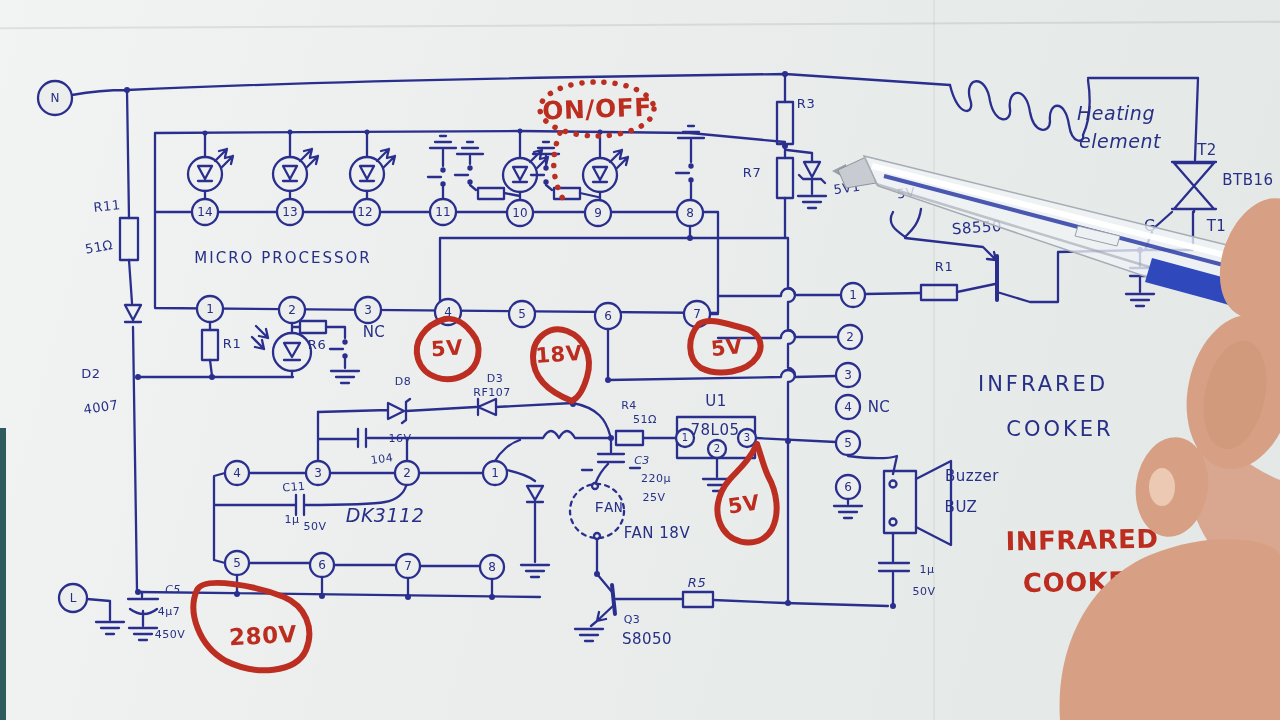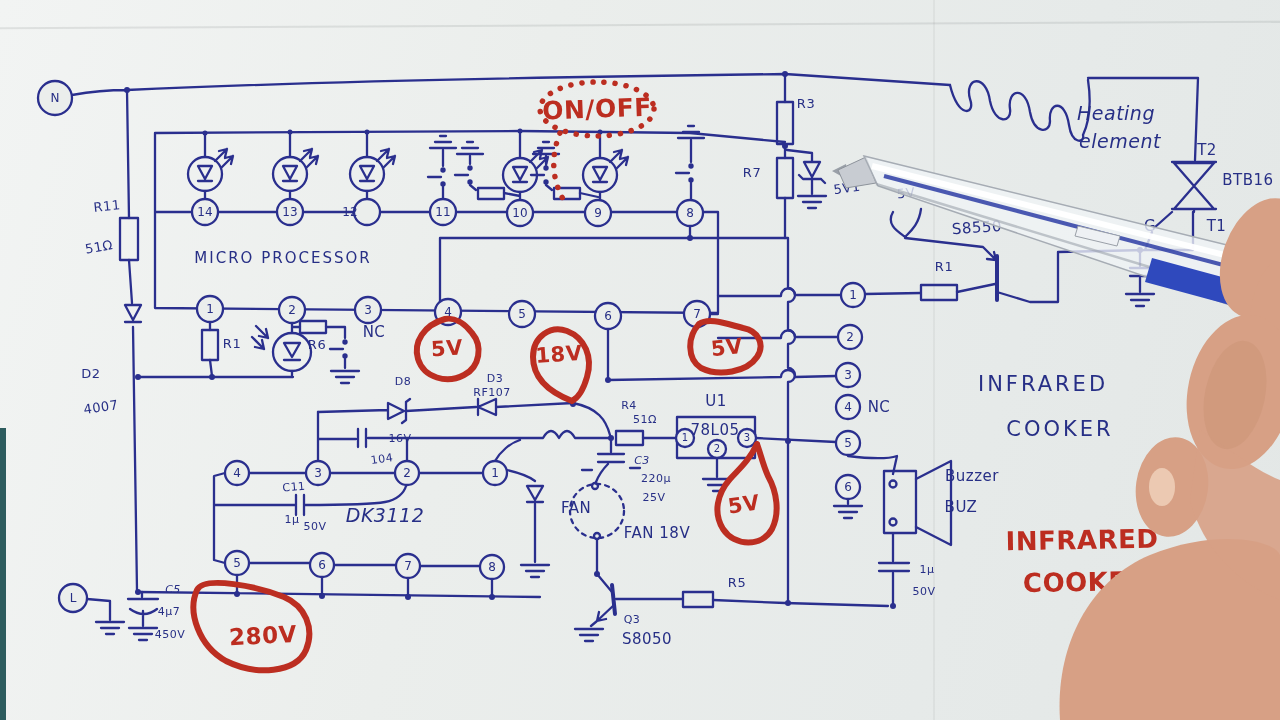--- a/index.html
+++ b/index.html
@@ -253,21 +253,21 @@
   <div id="labels">
       <div class="lbl pin md" style="left: 55px; top: 98px;">N</div>
       <div class="lbl pin md" style="left: 73px; top: 598px;">L</div>
       <div class="lbl" style="left: 107px; top: 206px; transform: translate(-50%, -50%) rotate(-6deg);">R11</div>
       <div class="lbl" style="left: 99px; top: 247px; transform: translate(-50%, -50%) rotate(-10deg);">51Ω</div>
       <div class="lbl" style="left: 91px; top: 373px;">D2</div>
       <div class="lbl" style="left: 101px; top: 407px; transform: translate(-50%, -50%) rotate(-8deg);">4007</div>
       <div class="lbl md" style="left: 283px; top: 258px; letter-spacing: 2px;">MICRO PROCESSOR</div>
       <div class="lbl pin" style="left: 205px; top: 212px;">14</div>
       <div class="lbl pin" style="left: 290px; top: 212px;">13</div>
-      <div class="lbl pin" style="left: 350px; top: 212px;">12</div>
+      <div class="lbl pin" style="left: 365px; top: 212px;">12</div>
       <div class="lbl pin" style="left: 443px; top: 212px;">11</div>
       <div class="lbl pin" style="left: 520px; top: 213px;">10</div>
       <div class="lbl pin" style="left: 598px; top: 213px;">9</div>
       <div class="lbl pin" style="left: 690px; top: 213px;">8</div>
       <div class="lbl pin" style="left: 210px; top: 309px;">1</div>
       <div class="lbl pin" style="left: 292px; top: 310px;">2</div>
       <div class="lbl pin" style="left: 368px; top: 310px;">3</div>
       <div class="lbl pin" style="left: 448px; top: 312px;">4</div>
       <div class="lbl pin" style="left: 522px; top: 314px;">5</div>
       <div class="lbl pin" style="left: 608px; top: 316px;">6</div>
@@ -298,25 +298,25 @@
       <div class="lbl sm" style="left: 629px; top: 405px;">R4</div>
       <div class="lbl sm" style="left: 645px; top: 419px;">51Ω</div>
       <div class="lbl md" style="left: 716px; top: 401px;">U1</div>
       <div class="lbl md" style="left: 715px; top: 430px;">78L05</div>
       <div class="lbl pinsm" style="left: 685px; top: 438px;">1</div>
       <div class="lbl pinsm" style="left: 717px; top: 449px;">2</div>
       <div class="lbl pinsm" style="left: 747px; top: 438px;">3</div>
       <div class="lbl sm" style="left: 642px; top: 460px; font-style: italic;">C3</div>
       <div class="lbl sm" style="left: 656px; top: 478px;">220μ</div>
       <div class="lbl sm" style="left: 654px; top: 497px;">25V</div>
-      <div class="lbl md" style="left: 576px; top: 508px;">FAN</div>
+      <div class="lbl md" style="left: 609px; top: 508px; font-family: Liberation Mono, monospace;">FAN</div>
       <div class="lbl md" style="left: 657px; top: 533px;">FAN 18V</div>
       <div class="lbl sm" style="left: 632px; top: 619px;">Q3</div>
       <div class="lbl md" style="left: 647px; top: 639px;">S8050</div>
-      <div class="lbl" style="left: 737px; top: 582px;">R5</div>
+      <div class="lbl" style="left: 697px; top: 582px; font-style: italic;">R5</div>
       <div class="lbl" style="left: 806px; top: 103px;">R3</div>
       <div class="lbl" style="left: 752px; top: 172px;">R7</div>
       <div class="lbl" style="left: 847px; top: 188px; transform: translate(-50%, -50%) rotate(-8deg);">5V1</div>
       <div class="lbl" style="left: 906px; top: 193px; transform: translate(-50%, -50%) rotate(-6deg);">5V</div>
       <div class="lbl md" style="left: 977px; top: 228px; transform: translate(-50%, -50%) rotate(-4deg);">S8550</div>
       <div class="lbl" style="left: 944px; top: 266px;">R1</div>
       <div class="lbl scr" style="left: 1116px; top: 113px;">Heating</div>
       <div class="lbl scr" style="left: 1120px; top: 141px;">element</div>
       <div class="lbl md" style="left: 1207px; top: 150px;">T2</div>
       <div class="lbl md" style="left: 1248px; top: 180px;">BTB16</div>

